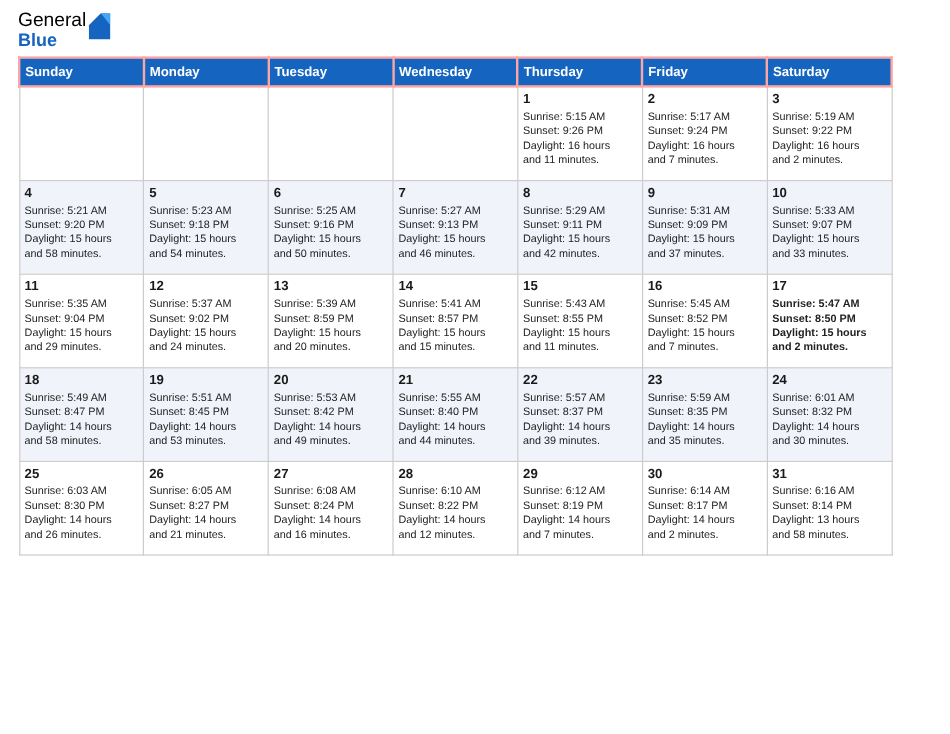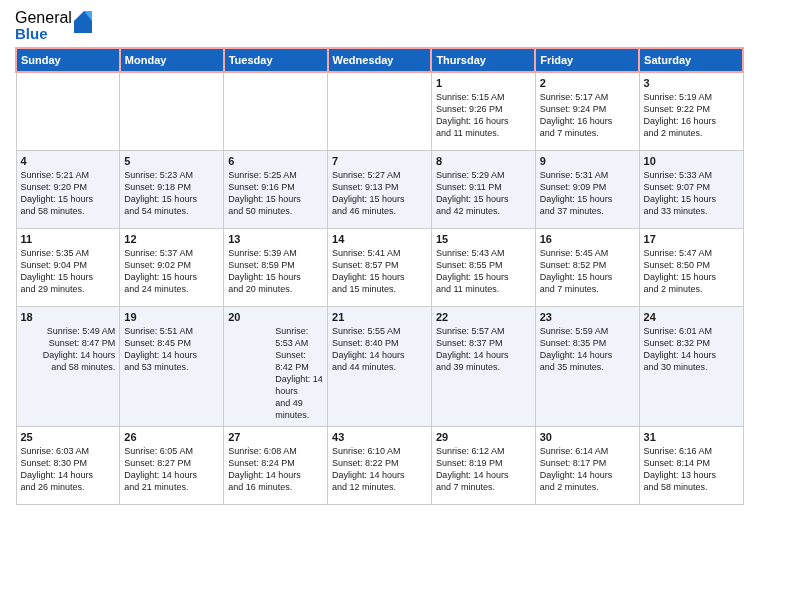--- a/index.html
+++ b/index.html
@@ -234,44 +234,44 @@
           </td>
           <td>
             <div class="day-number">16</div>
             <div class="day-info" style="white-space: pre-line;">Sunrise: 5:45 AM
 Sunset: 8:52 PM
 Daylight: 15 hours
 and 7 minutes.</div>
           </td>
           <td>
             <div class="day-number">17</div>
-            <div class="day-info" style="white-space: pre-line;">Sunrise: 5:47 AM
+            <div class="day-info" style="white-space: pre-line; font-weight: bold;">Sunrise: 5:47 AM
 Sunset: 8:50 PM
 Daylight: 15 hours
 and 2 minutes.</div>
           </td>
         </tr>
         <tr>
           <td>
             <div class="day-number">18</div>
-            <div class="day-info" style="white-space: pre-line; text-align: right;">Sunrise: 5:49 AM
+            <div class="day-info" style="white-space: pre-line;">Sunrise: 5:49 AM
 Sunset: 8:47 PM
 Daylight: 14 hours
 and 58 minutes.</div>
           </td>
           <td>
             <div class="day-number">19</div>
             <div class="day-info" style="white-space: pre-line;">Sunrise: 5:51 AM
 Sunset: 8:45 PM
 Daylight: 14 hours
 and 53 minutes.</div>
           </td>
           <td>
             <div class="day-number">20</div>
-            <div class="day-info" style="white-space: pre-line; margin-left: 47px;">Sunrise: 5:53 AM
+            <div class="day-info" style="white-space: pre-line;">Sunrise: 5:53 AM
 Sunset: 8:42 PM
 Daylight: 14 hours
 and 49 minutes.</div>
           </td>
           <td>
             <div class="day-number">21</div>
             <div class="day-info" style="white-space: pre-line;">Sunrise: 5:55 AM
 Sunset: 8:40 PM
 Daylight: 14 hours
 and 44 minutes.</div>
@@ -314,21 +314,21 @@
 and 21 minutes.</div>
           </td>
           <td>
             <div class="day-number">27</div>
             <div class="day-info" style="white-space: pre-line;">Sunrise: 6:08 AM
 Sunset: 8:24 PM
 Daylight: 14 hours
 and 16 minutes.</div>
           </td>
           <td>
-            <div class="day-number">43</div>
+            <div class="day-number">28</div>
             <div class="day-info" style="white-space: pre-line;">Sunrise: 6:10 AM
 Sunset: 8:22 PM
 Daylight: 14 hours
 and 12 minutes.</div>
           </td>
           <td>
             <div class="day-number">29</div>
             <div class="day-info" style="white-space: pre-line;">Sunrise: 6:12 AM
 Sunset: 8:19 PM
 Daylight: 14 hours

